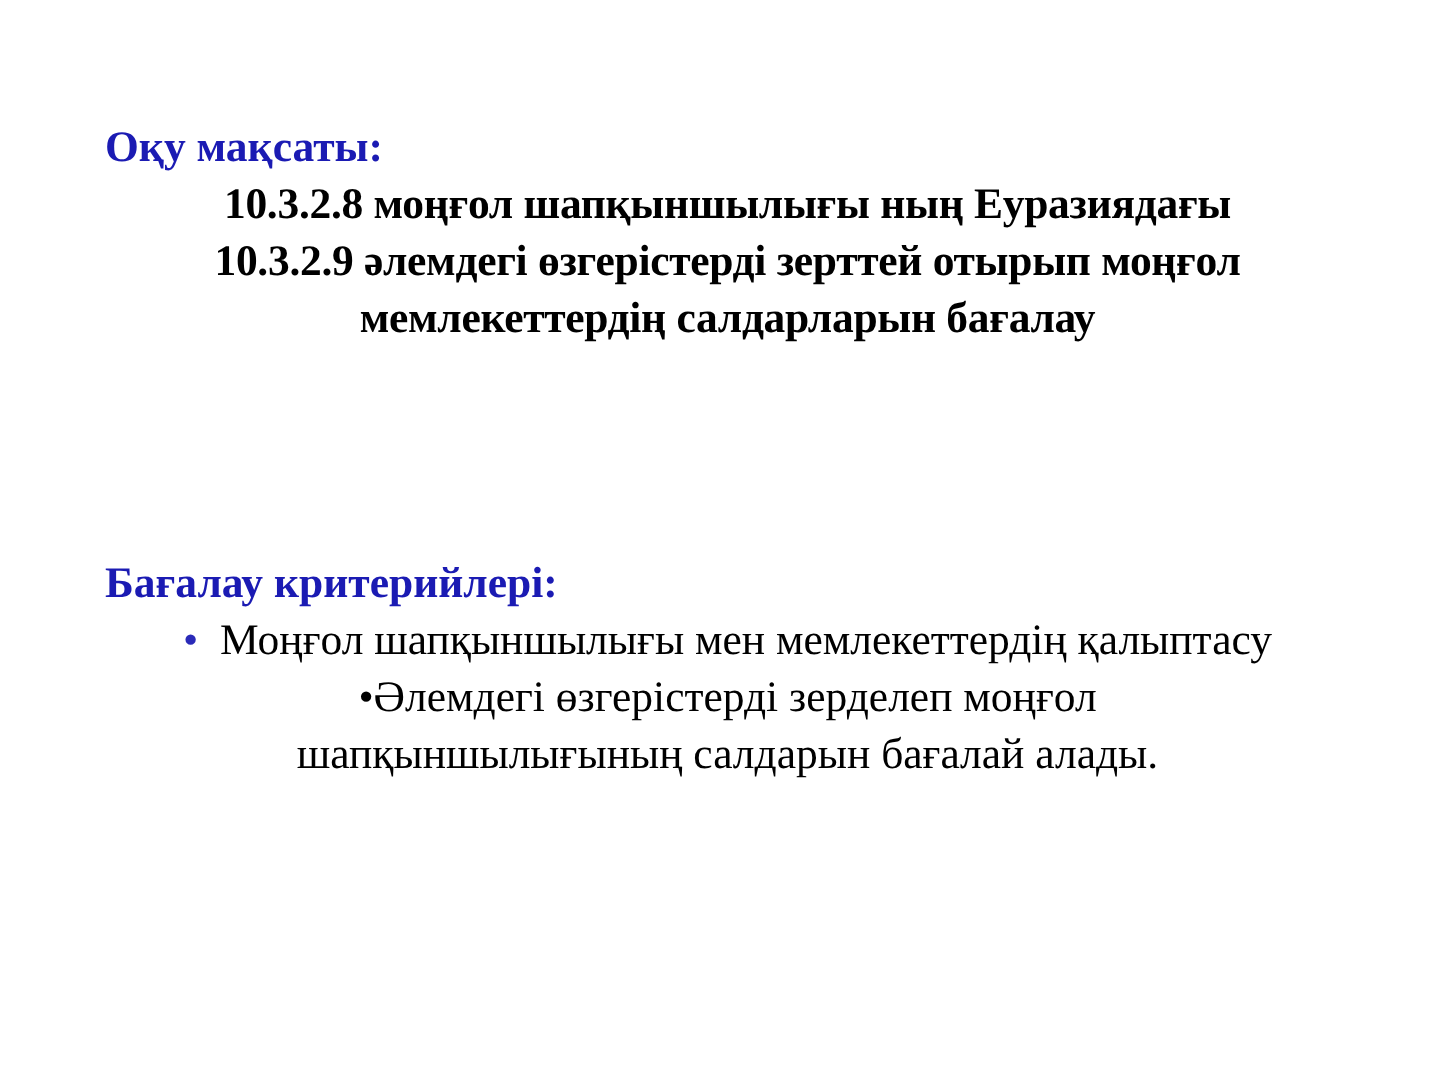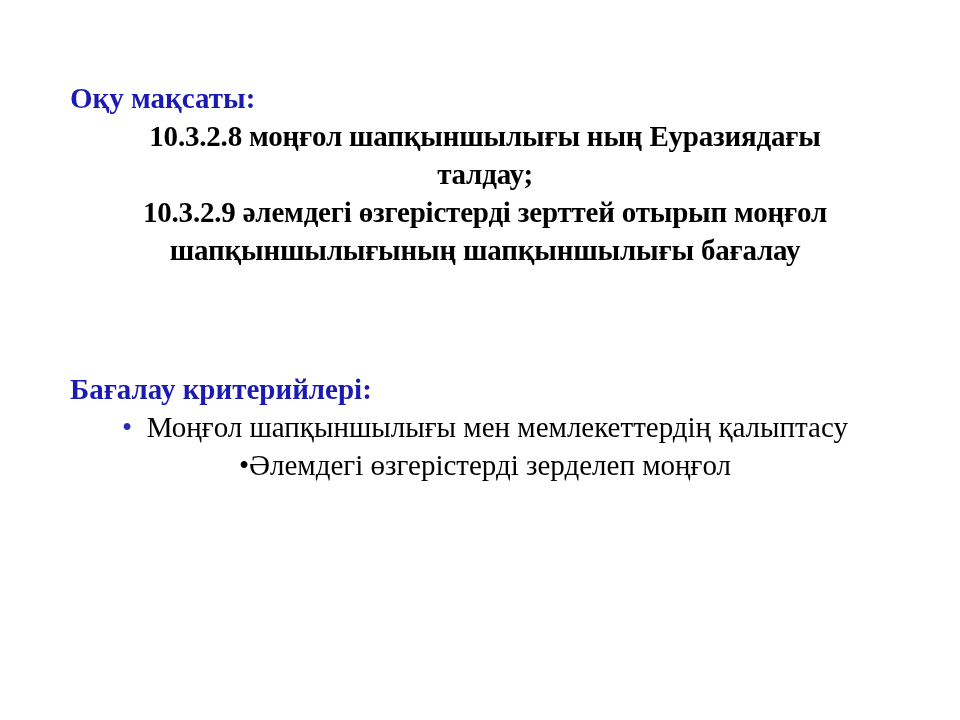--- a/index.html
+++ b/index.html
@@ -54,27 +54,27 @@
 </style>
 </head>
 <body>
 
 <div class="slide">
 
   <div class="block" id="objective-block">
     <div class="heading">Оқу мақсаты:</div>
     <div class="lines">
         <div class="line">10.3.2.8 моңғол шапқыншылығы ның Еуразиядағы</div>
-        <div class="line">талдау;</div>
         <div class="line">10.3.2.9 әлемдегі өзгерістерді зерттей отырып моңғол</div>
-        <div class="line">шапқыншылығының шапқыншылығы бағалау</div>
+        <div class="line">мемлекеттердің салдарларын бағалау</div>
       </div>
   </div>
 
   <div class="block" id="criteria-block">
     <div class="heading">Бағалау критерийлері:</div>
     <div class="lines">
         <div class="line"><span class="bullet" style="color: rgb(42, 42, 184);">•</span><span>  Моңғол шапқыншылығы мен мемлекеттердің қалыптасу</span></div>
         <div class="line"><span class="bullet" style="color: rgb(0, 0, 0);">•</span><span>Әлемдегі өзгерістерді зерделеп моңғол</span></div>
+        <div class="line"><span>шапқыншылығының салдарын бағалай алады.</span></div>
       </div>
   </div>
 
 </div>
 
 </body></html>

